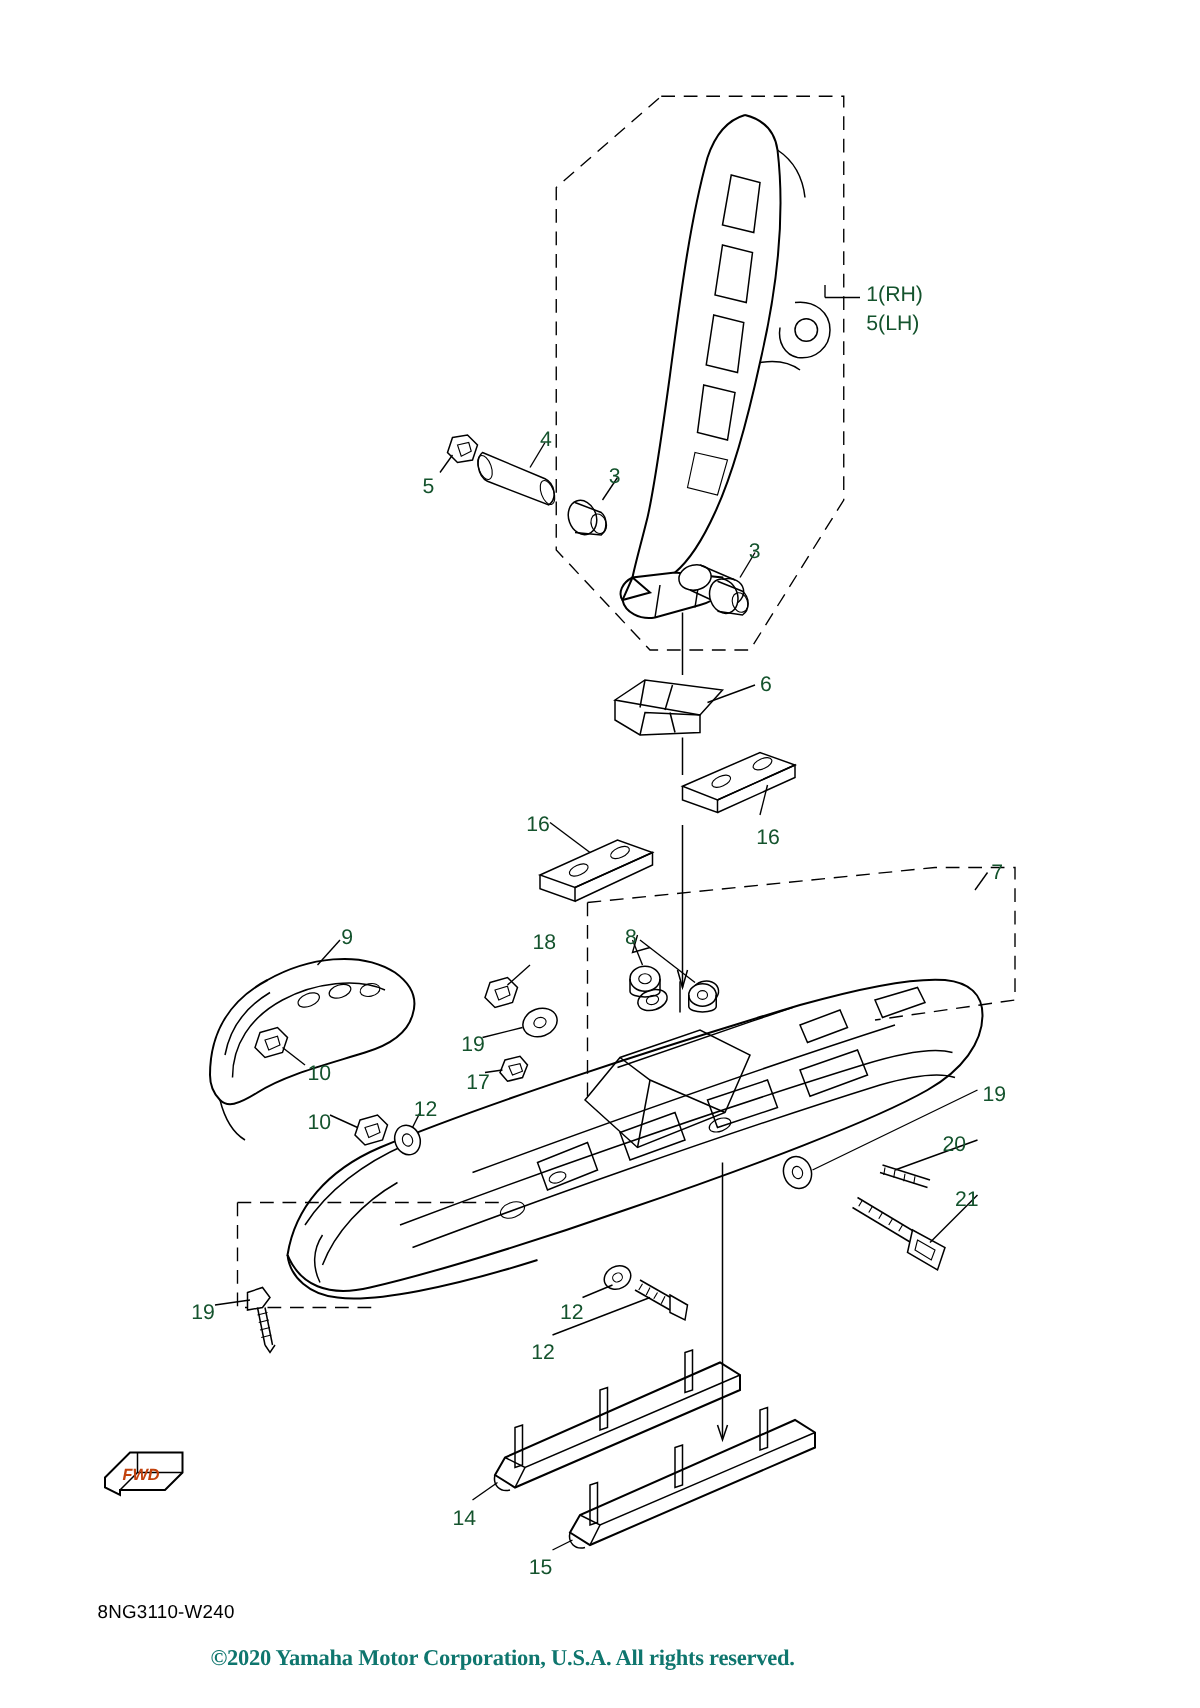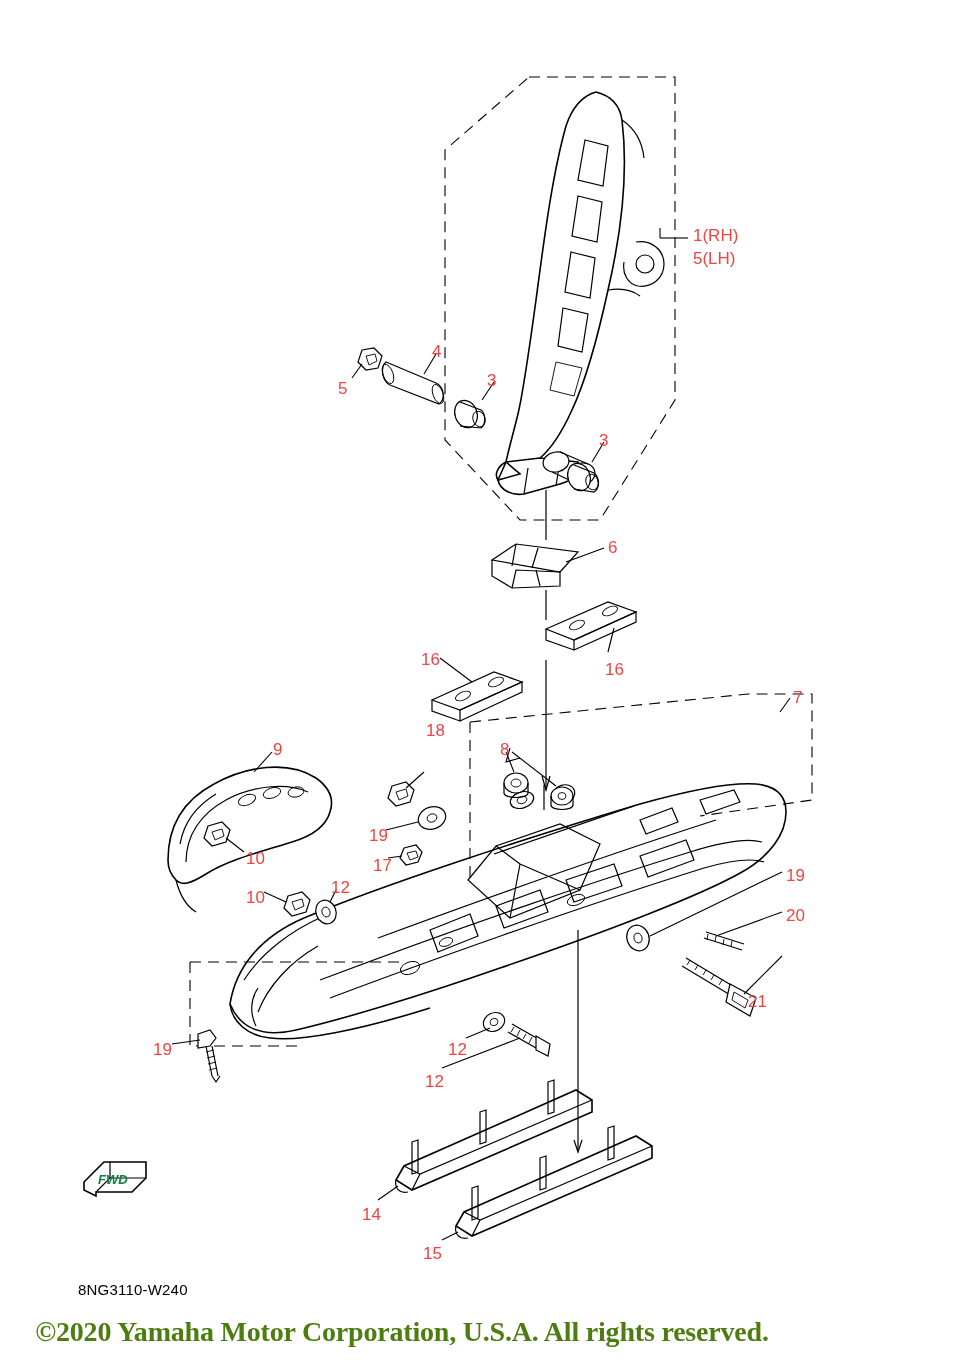--- a/index.html
+++ b/index.html
@@ -25,50 +25,50 @@
   #diagram-svg {
     position: absolute;
     left: 0;
     top: 0;
   }
   .callout {
     position: absolute;
     font-family: "Liberation Sans", sans-serif;
     font-size: 17px;
     font-weight: 400;
-    color: #ef4444;
+    color: #14532d;
     white-space: pre;
     line-height: 1.15;
   }
   .part-code {
     position: absolute;
     left: 78px;
     top: 1281px;
     font-size: 15px;
     letter-spacing: 0.2px;
   }
   .fwd-label {
     position: absolute;
     left: 98px;
     top: 1172px;
     font-size: 13px;
     font-weight: bold;
     font-style: italic;
-    color: #15803d;
+    color: #c2410c;
   }
   #copyright {
     position: absolute;
     left: 0;
     top: 1316px;
     width: 804px;
     text-align: center;
     font-family: "Liberation Serif", serif;
-    font-size: 28px;
+    font-size: 18px;
     font-weight: bold;
-    color: #4d7c0f;
+    color: #0f766e;
     letter-spacing: -0.2px;
   }
 </style>
 </head>
 <body>
 
 <div id="diagram-stage">
 
   <svg id="diagram-svg" width="960" height="1300" viewBox="0 0 960 1300">
     <defs>
@@ -399,24 +399,24 @@
       <div class="callout" style="left: 246px; top: 888px;">10</div>
       <div class="callout" style="left: 153px; top: 1040px;">19</div>
       <div class="callout" style="left: 331px; top: 878px;">12</div>
       <div class="callout" style="left: 448px; top: 1040px;">12</div>
       <div class="callout" style="left: 425px; top: 1072px;">12</div>
       <div class="callout" style="left: 362px; top: 1205px;">14</div>
       <div class="callout" style="left: 423px; top: 1244px;">15</div>
       <div class="callout" style="left: 421px; top: 650px;">16</div>
       <div class="callout" style="left: 605px; top: 660px;">16</div>
       <div class="callout" style="left: 373px; top: 856px;">17</div>
-      <div class="callout" style="left: 426px; top: 721px;">18</div>
+      <div class="callout" style="left: 426px; top: 744px;">18</div>
       <div class="callout" style="left: 369px; top: 826px;">19</div>
       <div class="callout" style="left: 786px; top: 866px;">19</div>
-      <div class="callout" style="left: 786px; top: 906px;">20</div>
-      <div class="callout" style="left: 748px; top: 950px; margin-top: 42px;">21</div>
+      <div class="callout" style="left: 754px; top: 906px;">20</div>
+      <div class="callout" style="left: 764px; top: 950px;">21</div>
     </div>
 
   <div class="fwd-label">FWD</div>
   <div class="part-code">8NG3110-W240</div>
 </div>
 
 <div id="copyright">©2020 Yamaha Motor Corporation, U.S.A. All rights reserved.</div>
 
 </body></html>

